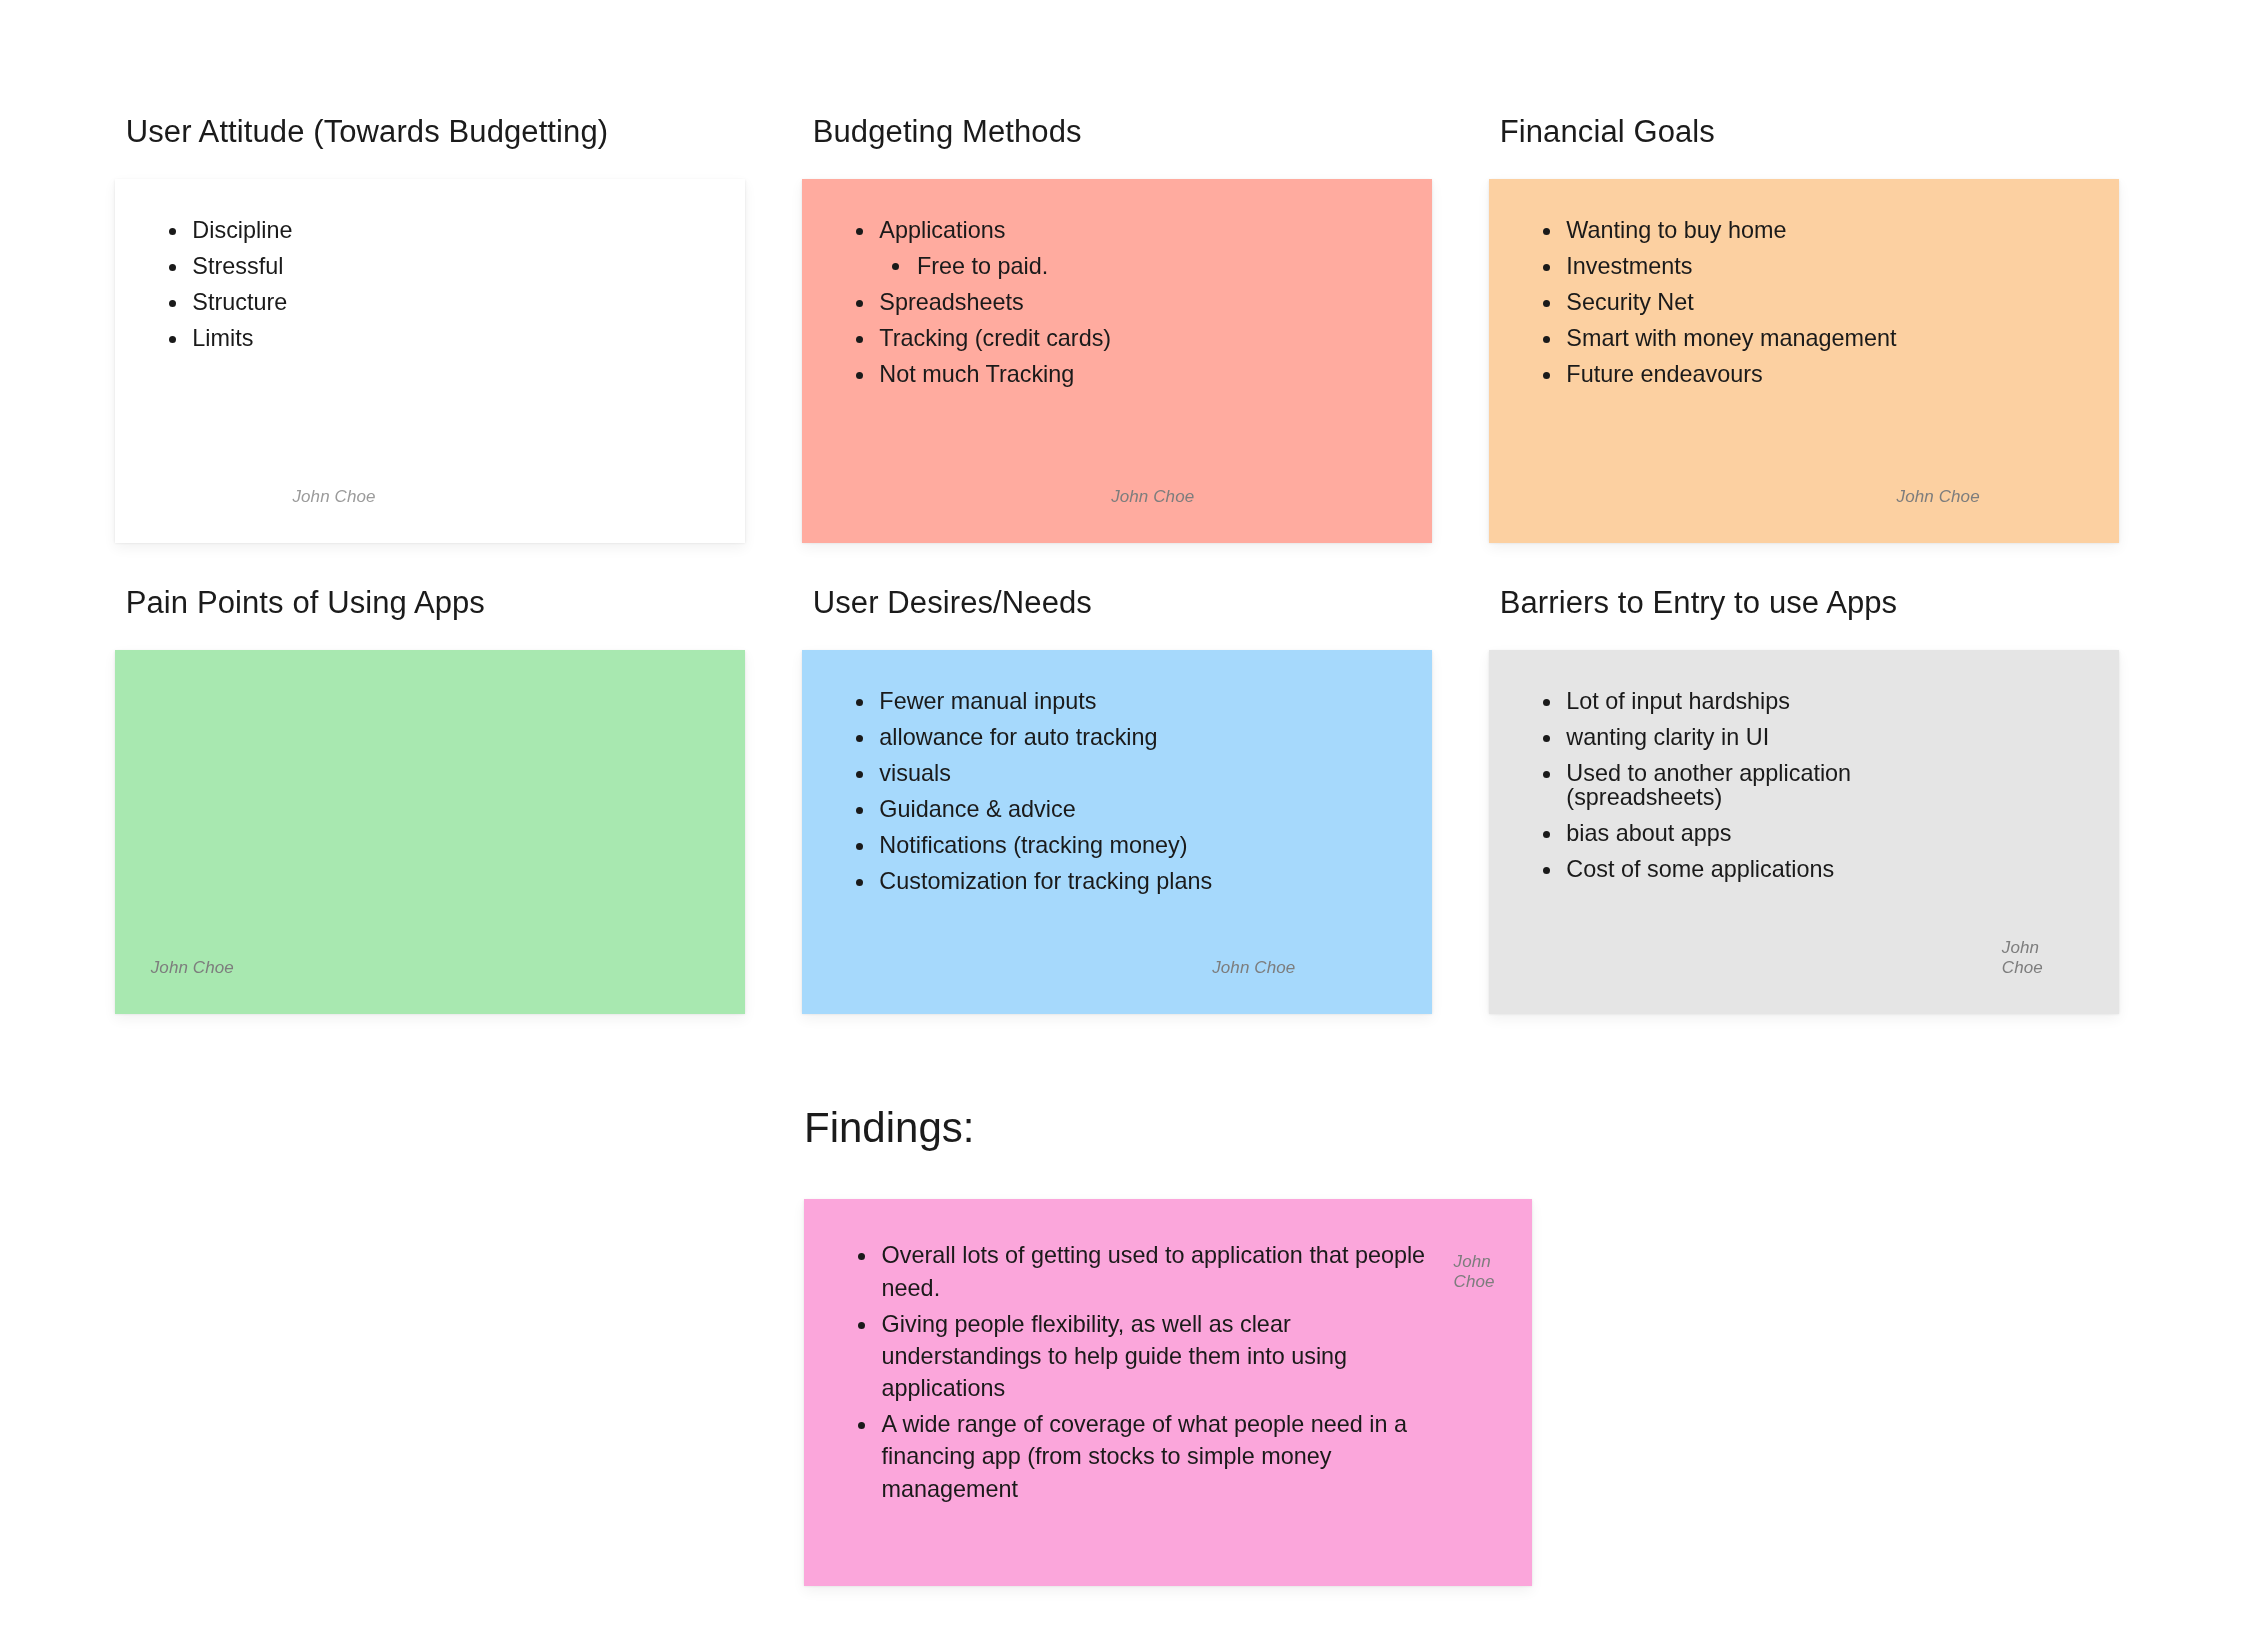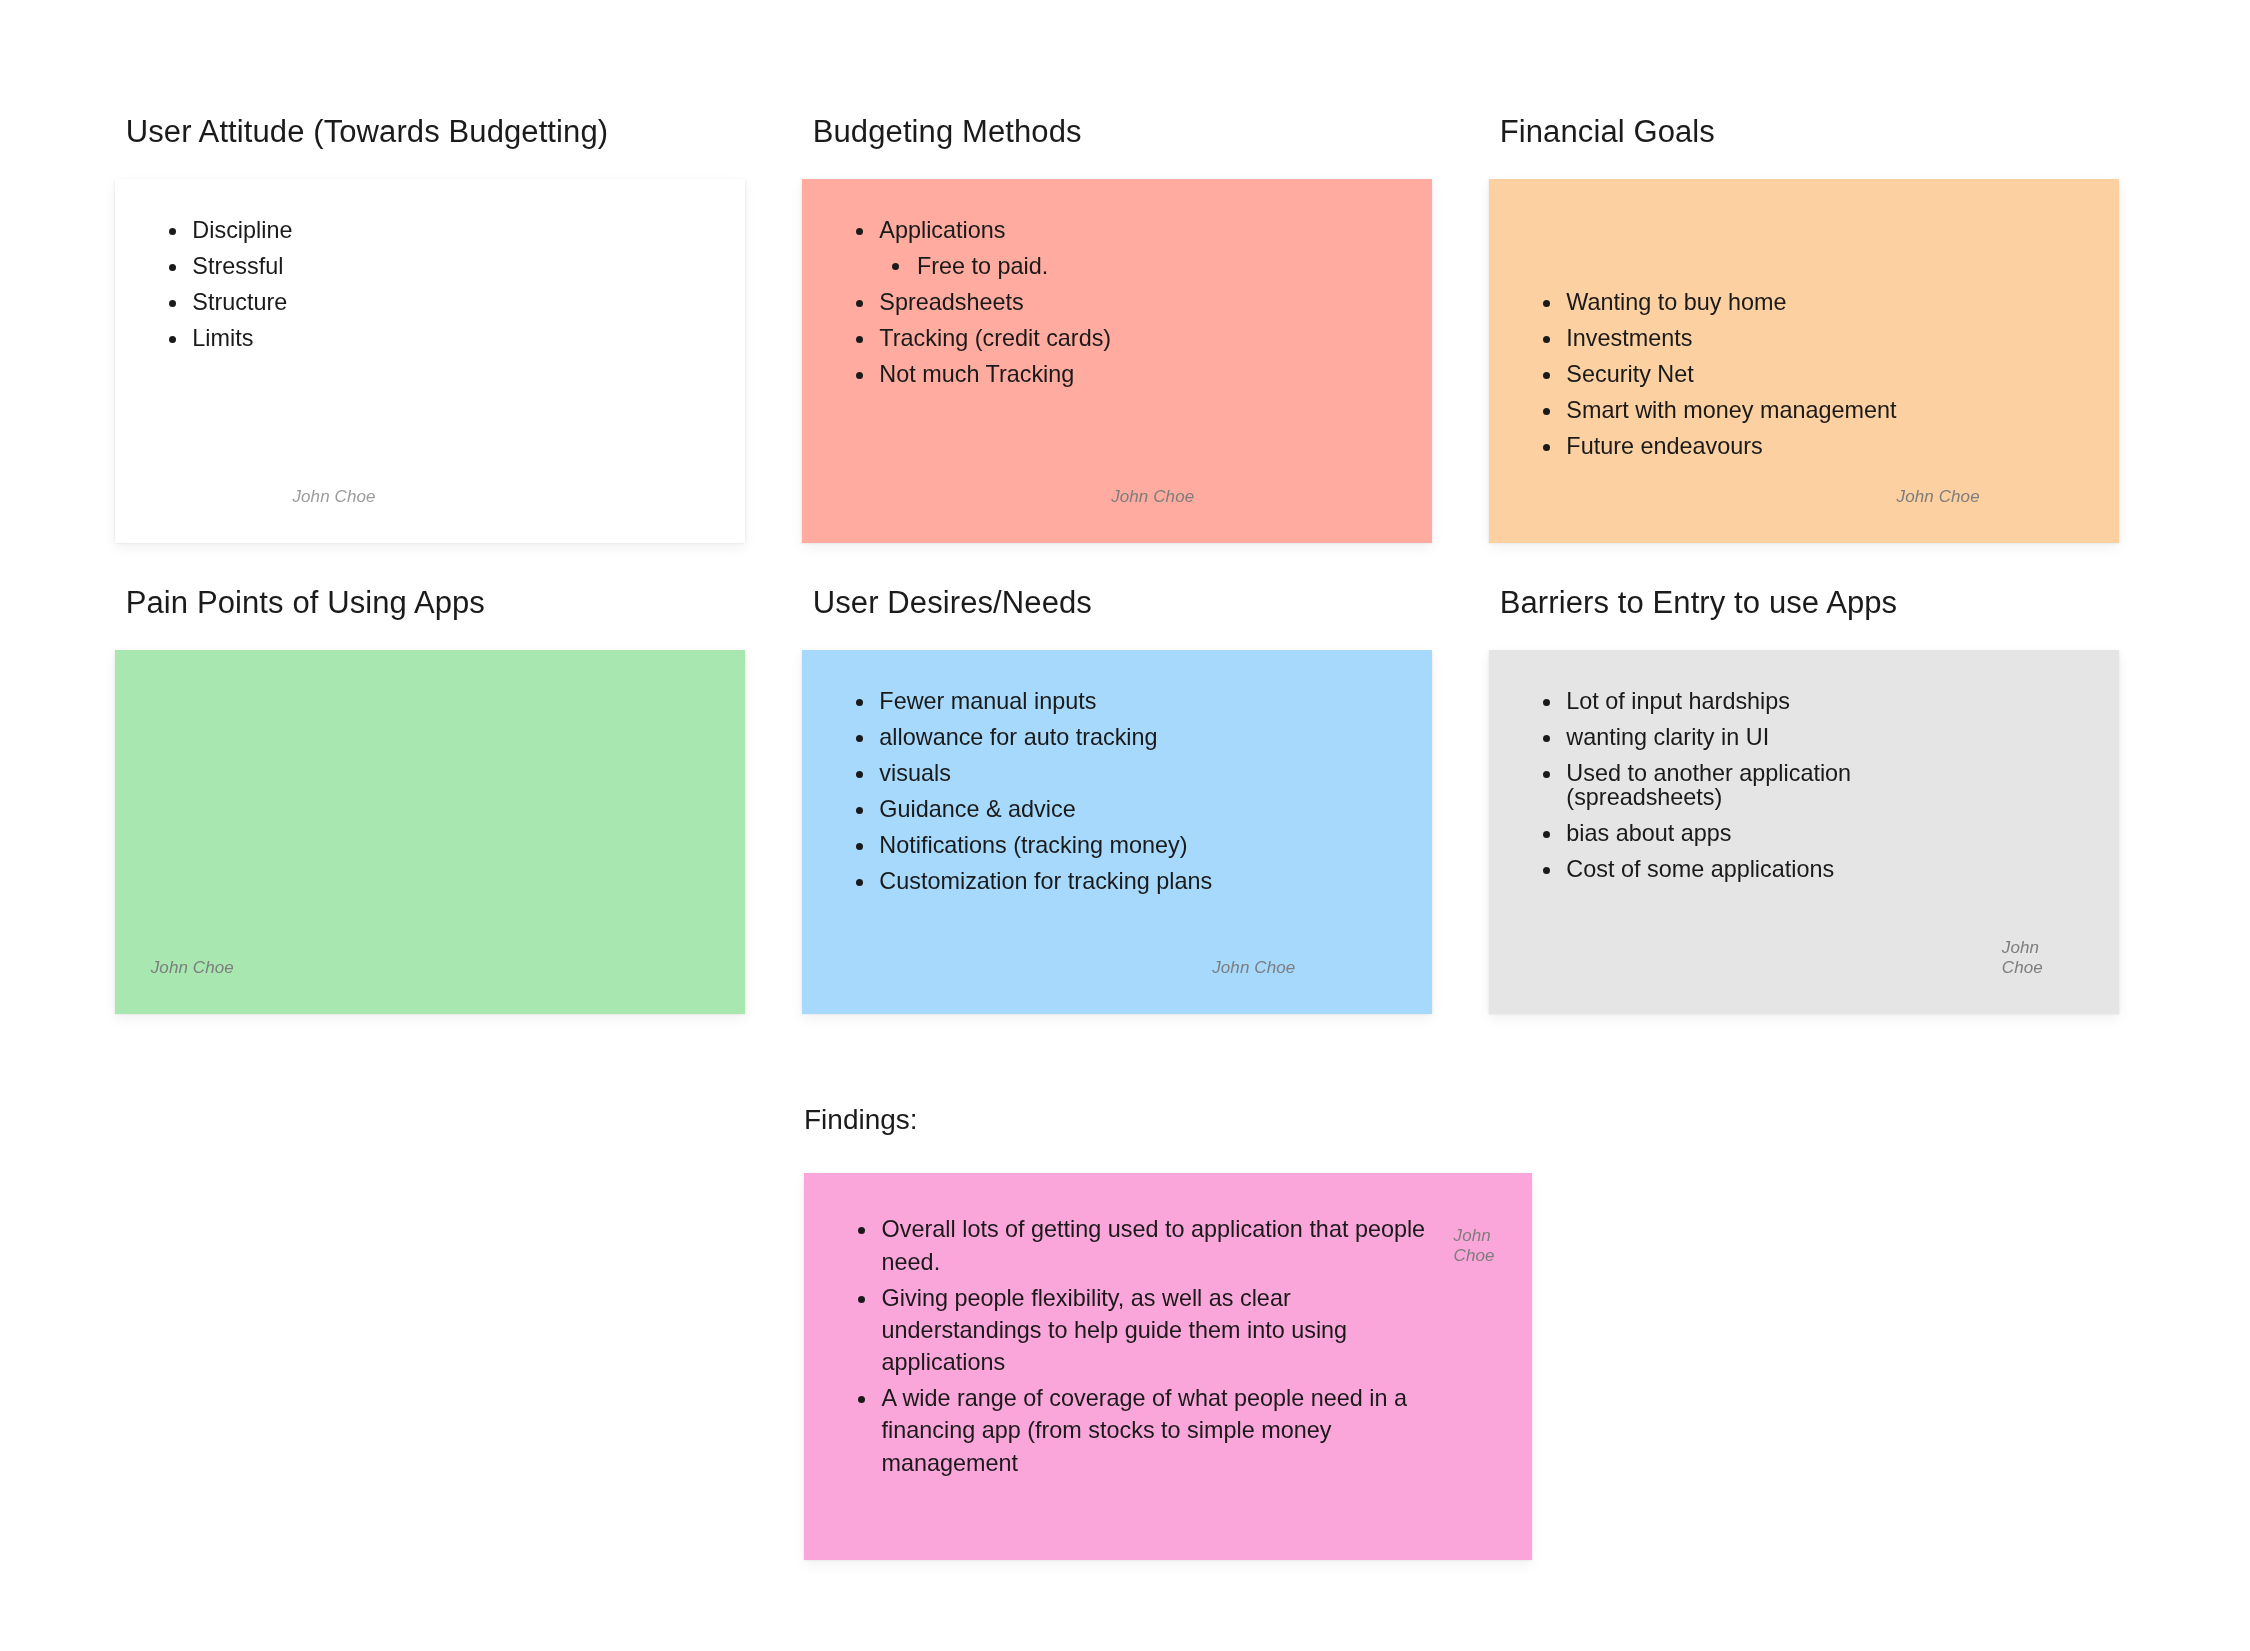--- a/index.html
+++ b/index.html
@@ -61,21 +61,21 @@
     width: 630px;
     min-height: 364px;
     padding: 40px 36px 0 36px;
     box-shadow: 0 0.9px 2.7px rgba(0,0,0,0.10), 0 4.5px 12.6px rgba(0,0,0,0.055);
     display: flex;
     flex-direction: row;
   }
 
   .card.white  { background: #ffffff; }
   .card.salmon { background: #ffab9f; }
-  .card.orange { background: #fcd0a1; align-items: center; }
+  .card.orange { background: #fcd0a1; }
   .card.green  { background: #a8e8b0; }
   .card.blue   { background: #a6d9fc; }
   .card.purple { background: #e5e5e5; }
   .card.pink   { background: #fba6db; }
 
   ul.bullets {
     margin: 0;
     padding-left: 38px;
     list-style-type: disc;
   }
@@ -118,24 +118,24 @@
     margin: 0 auto;
     padding-left: 4.5px;
     box-sizing: border-box;
     margin-top: 90px;
   }
   .findings-inner {
     margin-left: 687px;
     width: 621px;
   }
   .findings-title {
-    font-size: 28px;
+    font-size: 42px;
     font-weight: 400;
     color: #1b1b1b;
-    margin: 0 0 37px 0;
+    margin: 0 0 47px 0;
   }
   .card.pink {
     width: 728px;
     min-height: 387px;
     padding: 40px 36px 0 36px;
   }
   .card.pink ul.bullets > li {
     line-height: 1.38;
     margin-bottom: 3.6px;
   }

